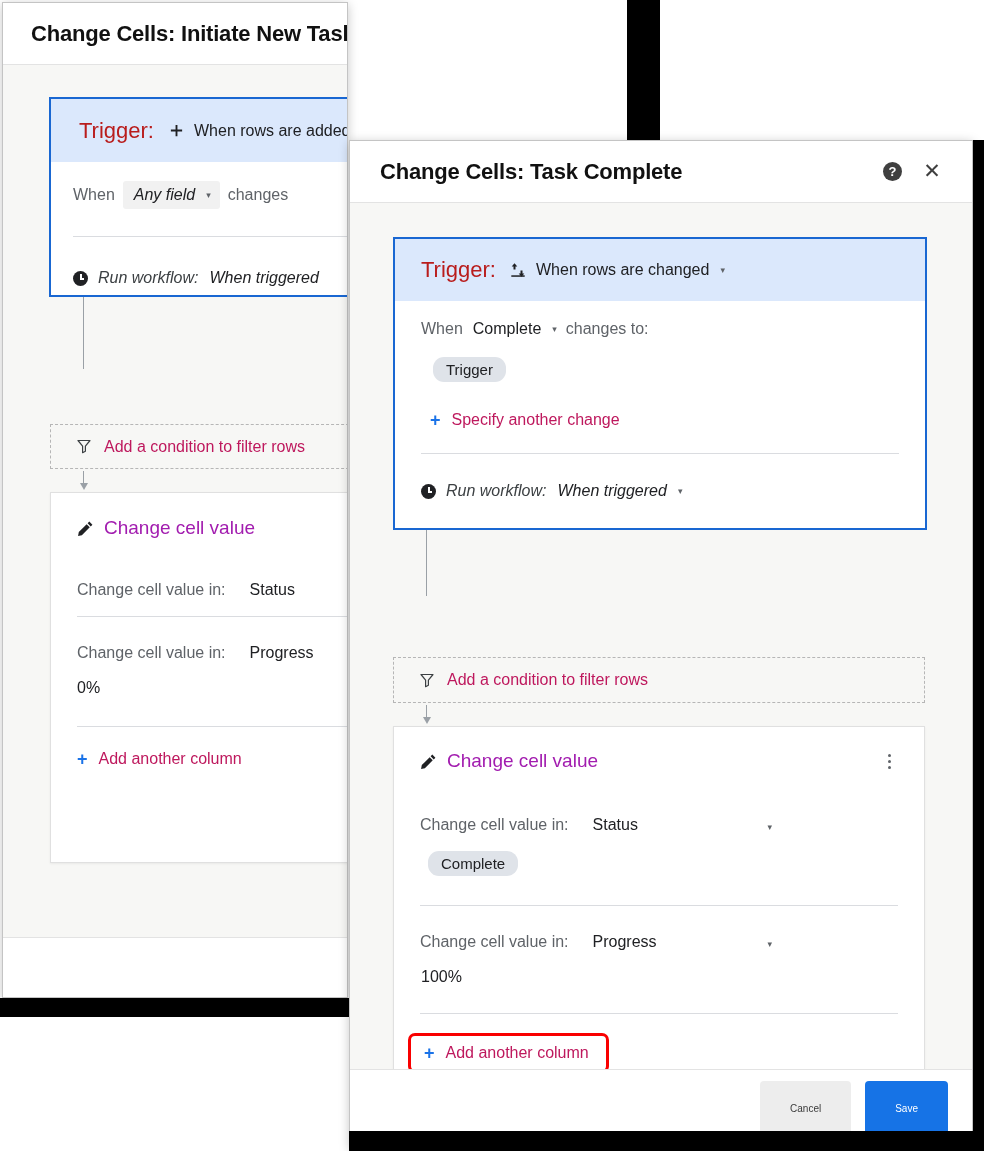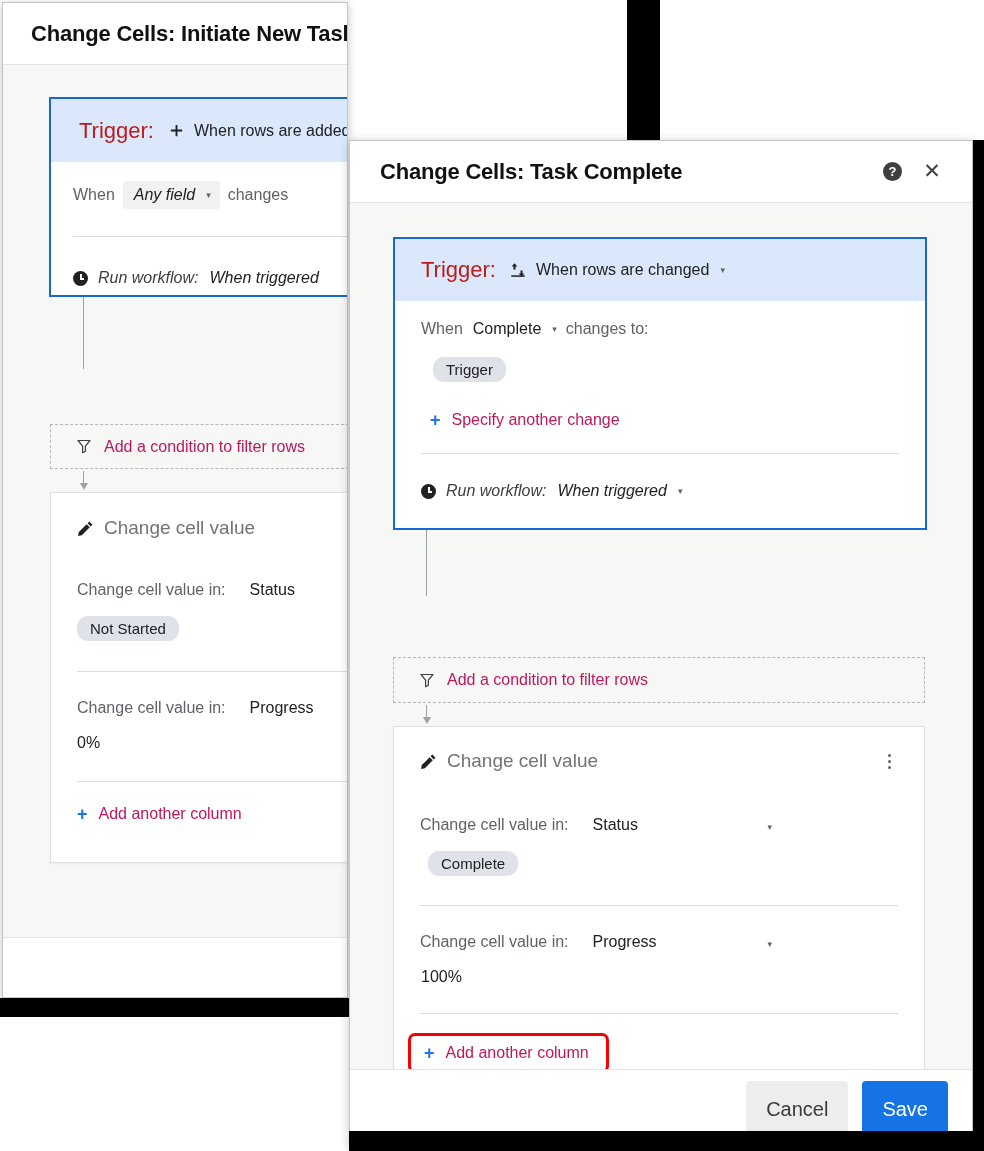--- a/index.html
+++ b/index.html
@@ -52,22 +52,22 @@
   .dlg-footer{
     background:#fff;border-top:1px solid #e3e3e3;
     box-sizing:border-box;display:flex;align-items:center;
     justify-content:flex-end;gap:14px;padding:0 24px;
   }
   #dlg-back .dlg-footer{height:61px;}
   #dlg-front .dlg-footer{height:79px;}
 
   .btn{
     border:none;border-radius:4px;cursor:pointer;
-    font-family:inherit;font-size:20px;
-    padding:0 20px;height:56px;line-height:40px;
+    font-family:inherit;font-size:10px;
+    padding:0 30px;height:56px;line-height:40px;
   }
   .btn-cancel{background:#ededed;color:#3a3a3a;}
   .btn-save{background:#1673e6;color:#fff;}
 
   
   .trigger-card{
     background:#fff;border:2px solid #1967d2;box-sizing:border-box;
   }
   .trigger-head{
     background:#dbe8fc;display:flex;align-items:center;
@@ -129,21 +129,21 @@
   }
   .funnel{width:14px;height:15px;margin-right:13px;flex:none;}
 
   
   .action-card{
     background:#fff;border:1px solid #e0e0e0;box-sizing:border-box;
     box-shadow:0 1px 2px rgba(0,0,0,.06);
   }
   .card-title-row{display:flex;align-items:center;}
   .pencil{width:17px;height:17px;margin-right:10px;flex:none;}
-  .card-title{font-size:19px;color:#737373;}
+  .card-title{font-size:19px;color:#a21caf;}
   .kebab{
     margin-left:auto;width:18px;display:flex;flex-direction:column;
     align-items:center;gap:3px;cursor:pointer;
   }
   .kebab i{width:3px;height:3px;border-radius:50%;background:#5f6368;display:block;}
   .cc-row{display:flex;align-items:baseline;}
   .cc-label{font-size:16px;color:#5f6368;}
   .cc-col{font-size:16px;color:#202124;}
   .cc-caret{margin-left:auto;color:#5f6368;font-size:9px;font-family:"DejaVu Sans",sans-serif;}
   .cc-value{font-size:16px;color:#202124;}
@@ -219,23 +219,20 @@
               <path d="M11.6 1.5l2.9 2.9-1.6 1.6-2.9-2.9zM9.1 4l2.9 2.9L4.6 14.3 1 15l.7-3.6z" fill="#202124"></path>
             </svg>
         </span>
         <span class="card-title">Change cell value</span>
       </div>
 
       <div>
         <div class="cc-row" style="margin-bottom:17px;">
           <span class="cc-label">Change cell value in:</span>
           <span class="cc-col" style="margin-left:24px;">Status</span>
-        </div>
-        <div style="padding-bottom:22px;">
-          <span class="chip">Not Started</span>
         </div>
       </div>
       <hr class="hr">
 
       <div>
         <div class="cc-row" style="margin:27px 0 17px 0;">
           <span class="cc-label">Change cell value in:</span>
           <span class="cc-col" style="margin-left:24px;">Progress</span>
         </div>
         <div style="padding-bottom:21px;">

